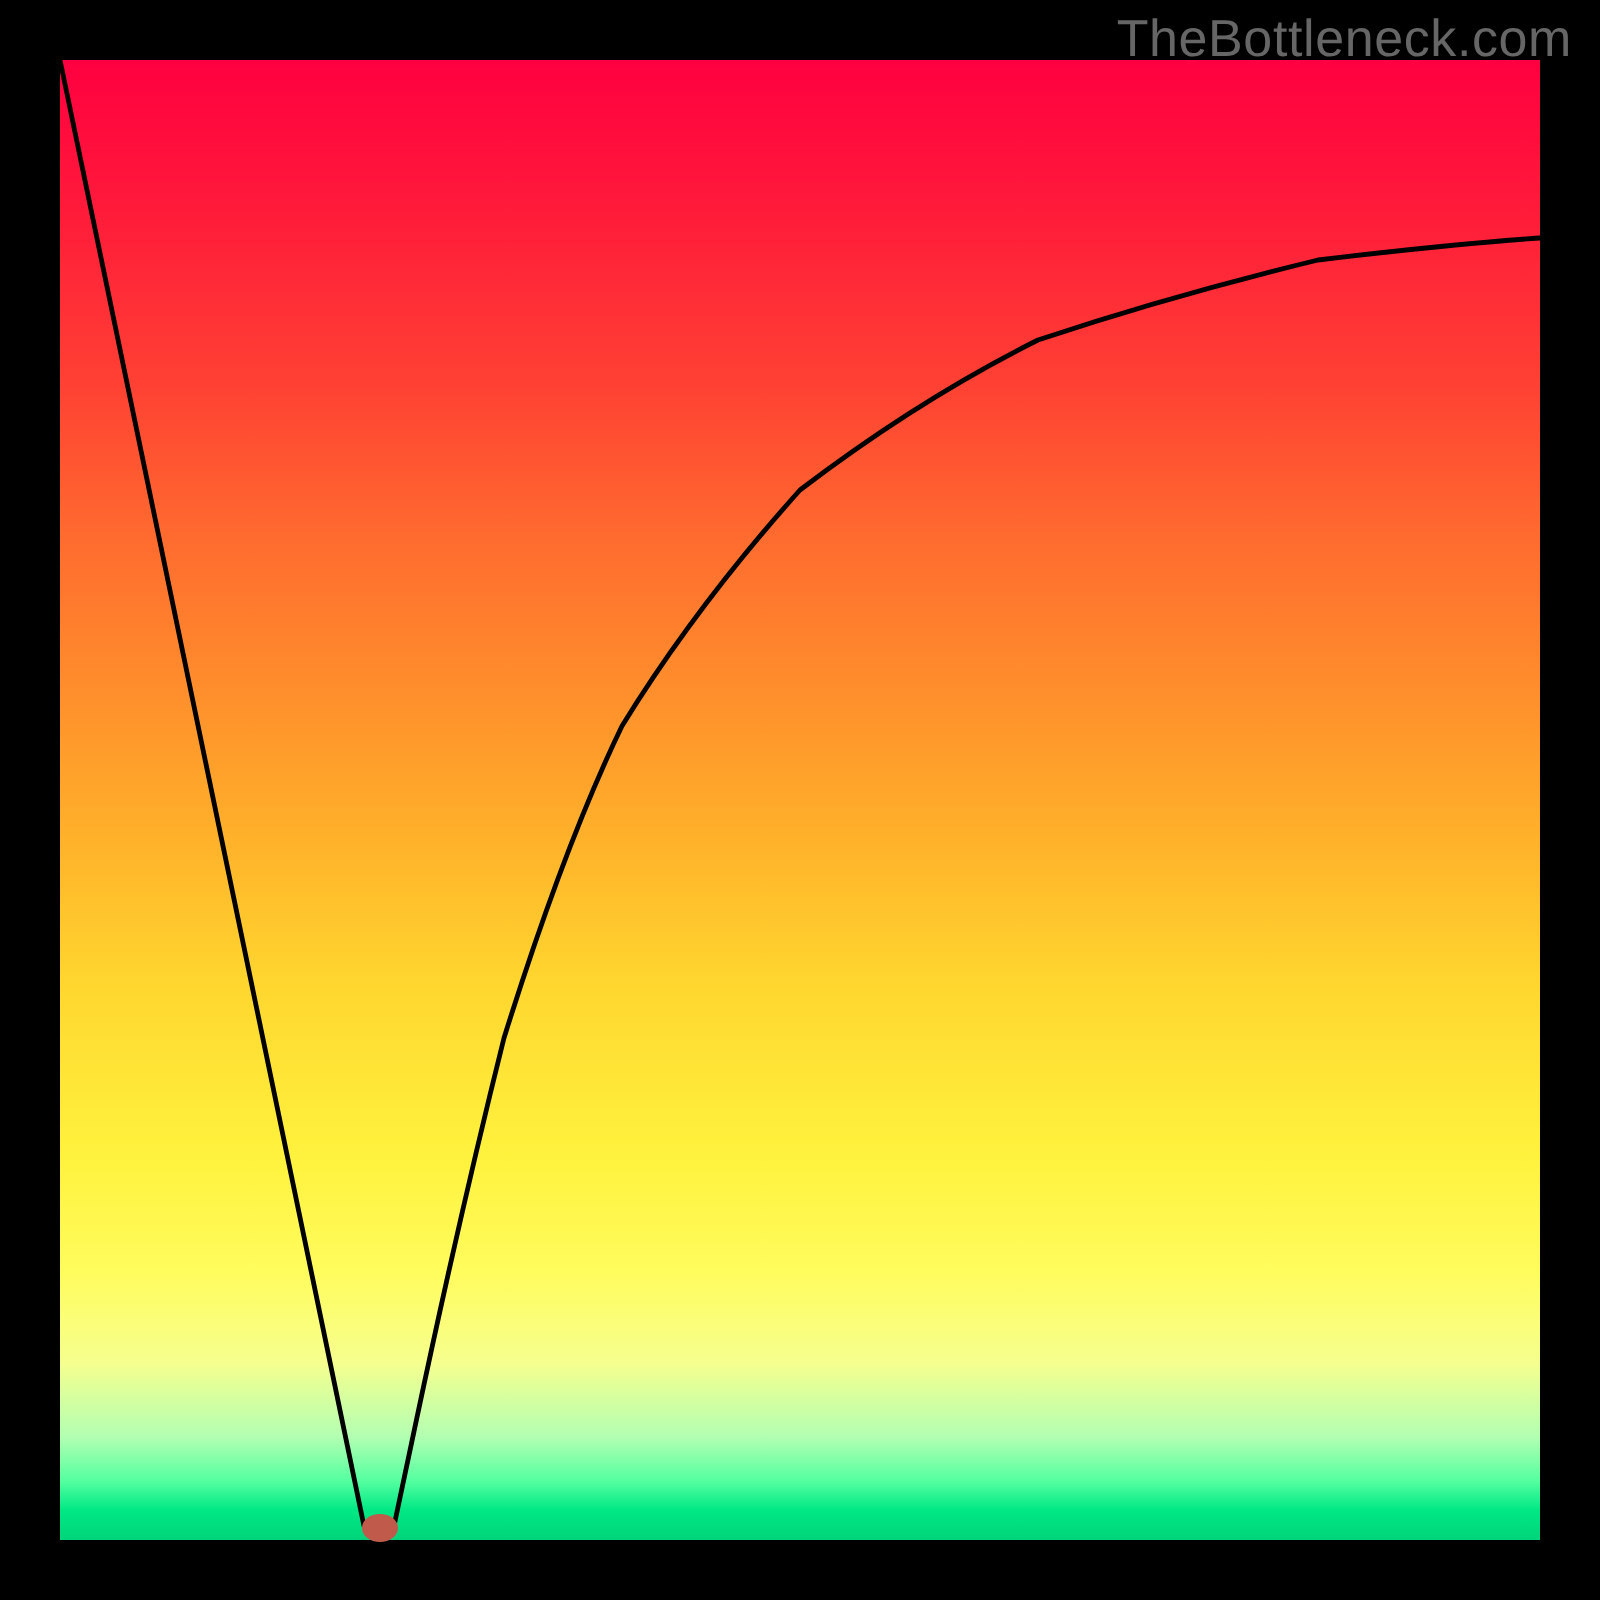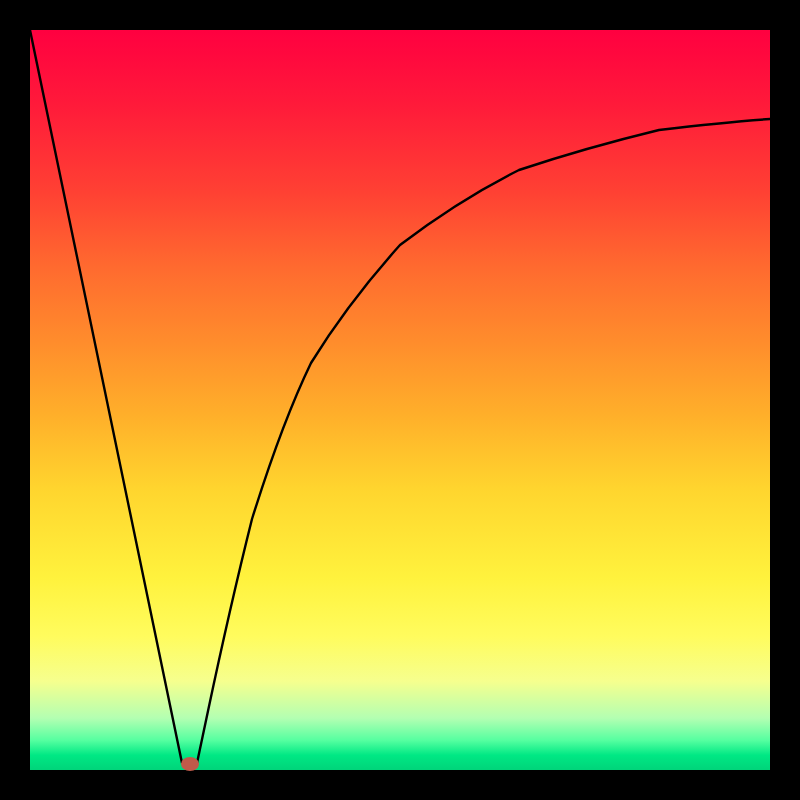--- a/index.html
+++ b/index.html
@@ -59,20 +59,21 @@
     height: 14px;
     border-radius: 50%;
     background: #c05a4a;
     z-index: 2;
   }
 </style>
 </head>
 <body>
 
 <div class="outer">
+  <div class="watermark">TheBottleneck.com</div>
   <div class="plot"></div>
   <svg class="curve" viewBox="0 0 740 740" preserveAspectRatio="none">
     <path d="M 0 0
              L 152 733
              M 167 733
              L 178 681
              Q 200 577 222 489
              Q 252 393 281 333
              Q 318 273 370 215
              Q 429 170 489 140

